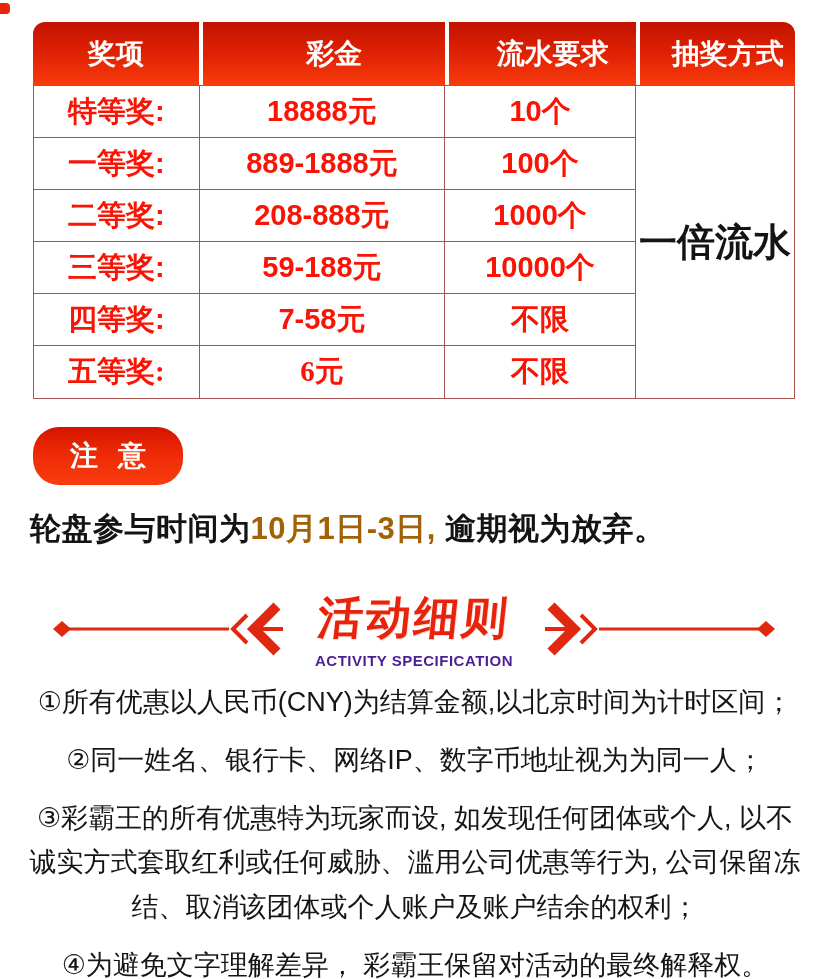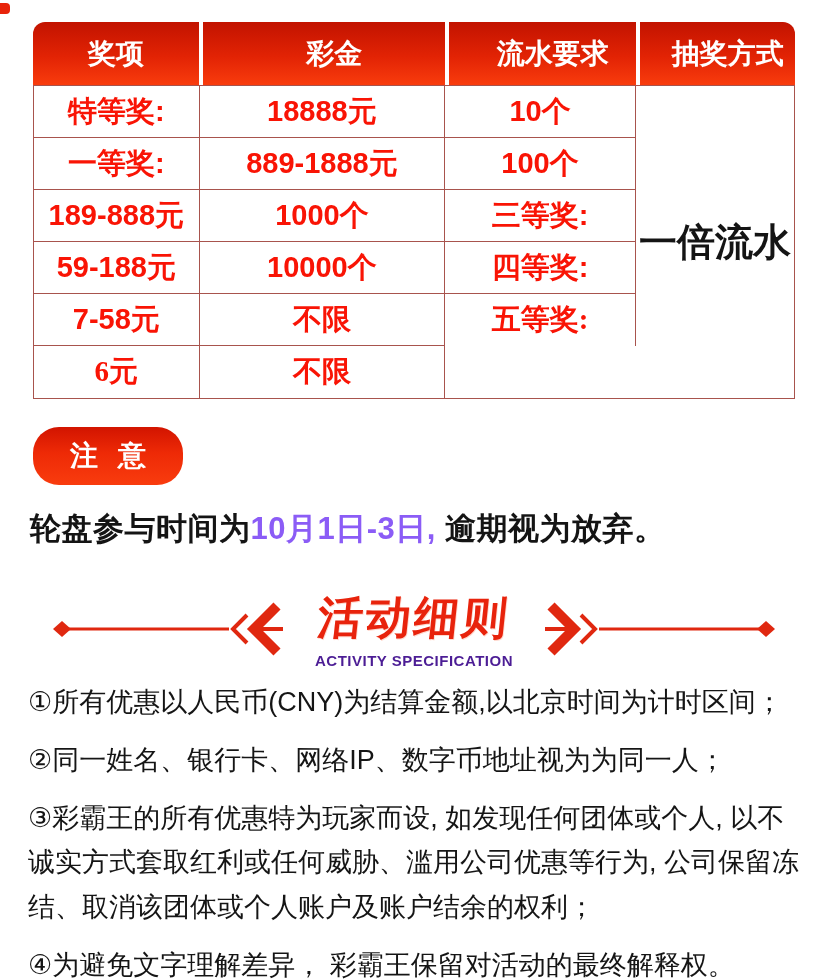--- a/index.html
+++ b/index.html
@@ -28,35 +28,35 @@
 
   
   .notice-badge{position:absolute;left:33px;top:427px;width:150px;height:58px;
     border-radius:26px;display:flex;align-items:center;justify-content:center;
     background:linear-gradient(180deg,#d21400 0%,#ee2a06 45%,#f93c0e 100%);
     color:#ffffff;font-size:28px;font-weight:bold;letter-spacing:6px;padding-left:6px;box-sizing:border-box;}
 
   
   .notice-line{position:absolute;left:30px;top:508px;width:780px;
     font-size:31px;font-weight:bold;color:#141414;letter-spacing:0.5px;}
-  .notice-line .hl{color:#8b5cf6;text-align:right;}
+  .notice-line .hl{color:#a16207;text-align:right;}
 
   
   .section-head{position:absolute;left:0;top:588px;width:828px;
     display:flex;align-items:center;justify-content:center;}
   .section-title-block{margin:0 10px;text-align:center;}
   .section-title{font-size:45px;font-weight:900;color:#e8230c;letter-spacing:3px;
     transform:skewX(-6deg);text-shadow:1px 1px 0 #ffd9cf;}
   .section-subtitle{margin-top:4px;font-size:15px;font-weight:bold;color:#4c1d95;letter-spacing:0.5px;}
   .divider-svg{display:block;}
 
   
   .rules{position:absolute;left:28px;top:680px;width:774px;
     font-size:27px;color:#151515;line-height:1.66;}
-  .rules p{margin:0 0 13px 0;}
+  .rules p{margin:0 0 13px 0;text-align:center;}
 </style>
 </head>
 <body>
 
 <div class="page">
 
   <div class="edge-fragment"></div>
 
   <div class="prize-table">
     <div class="tbl-head">
@@ -68,21 +68,22 @@
     <div class="tbl-body">
       <div class="cell">特等奖:</div>
       <div class="cell">18888元</div>
       <div class="cell">10个</div>
       <div class="turnover-cell">一倍流水</div>
 
       <div class="cell">一等奖:</div>
       <div class="cell">889-1888元</div>
       <div class="cell">100个</div>
 
-      <div class="cell">189-888元</div>
+      <div class="cell">二等奖:</div>
+      <div class="cell">208-888元</div>
       <div class="cell">1000个</div>
 
       <div class="cell">三等奖:</div>
       <div class="cell">59-188元</div>
       <div class="cell">10000个</div>
 
       <div class="cell">四等奖:</div>
       <div class="cell">7-58元</div>
       <div class="cell">不限</div>
 

